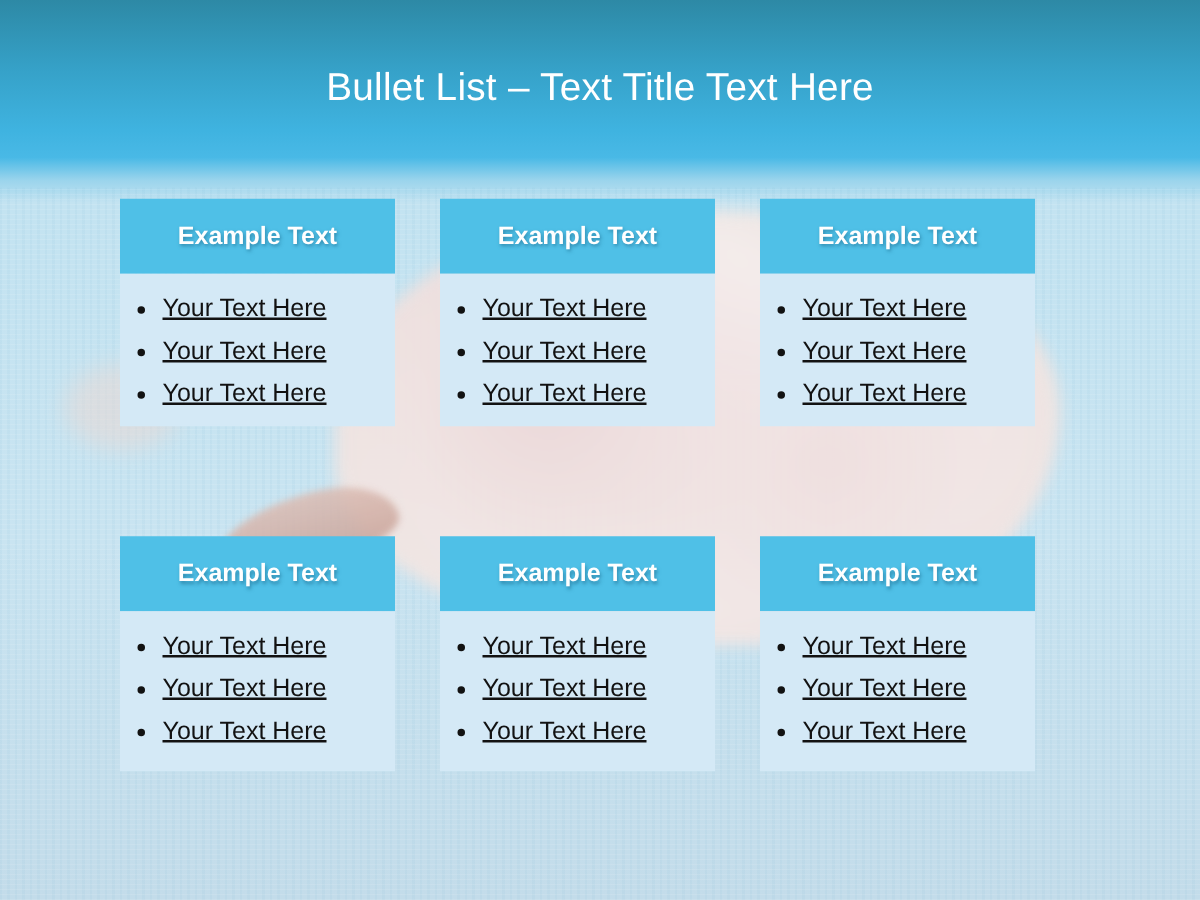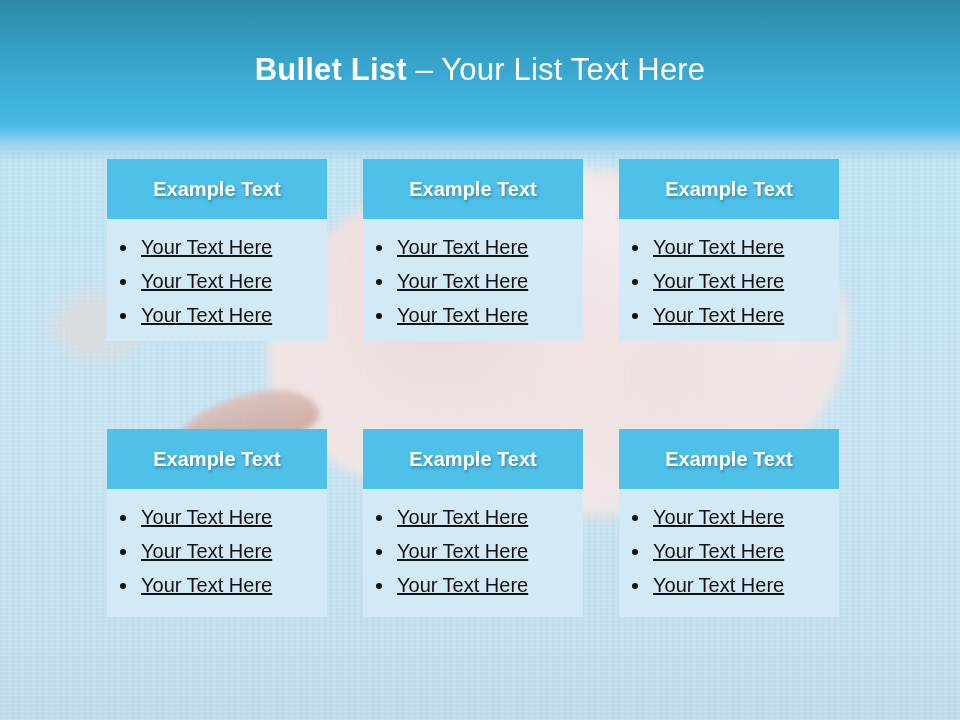--- a/index.html
+++ b/index.html
@@ -52,23 +52,23 @@
     filter:blur(9px);
     opacity:.55;
   }
   
   .title{
     position:absolute;left:0;top:52px;width:960px;margin:0;
     text-align:center;color:var(--title-text);
     font-size:31px;font-weight:400;letter-spacing:.2px;
     z-index:3;
   }
-  .t-bold{font-weight:700;}
+  .t-bold{font-weight:400;}
   
-  .grid{position:absolute;left:107px;top:0;width:732px;height:557px;z-index:2;}
+  .grid{position:absolute;left:96px;top:0;width:732px;height:557px;z-index:2;}
   .box{position:absolute;width:220px;}
   .c1{left:0;} .c2{left:256px;} .c3{left:512px;}
   .r1{top:159px;} .r2{top:429px;}
   .box-header{
     height:60px;display:flex;align-items:center;justify-content:center;
     background:var(--header-bg);
     color:#fff;font-weight:700;font-size:20px;
     text-shadow:1px 2px 3px rgba(23,94,130,.55);
   }
   .box-body{
@@ -85,21 +85,21 @@
 </head>
 <body>
 
 <div class="slide">
 
   <div class="bg-texture"></div>
   <div class="rock rock-faint"></div>
   <div class="rock rock-main"></div>
   <div class="rock rock-small"></div>
 
-  <h1 class="title"><span class="t-bold">Bullet List</span><span> </span><span class="t-sep">–</span><span> </span><span class="t-rest">Your List Text Here</span></h1>
+  <h1 class="title"><span class="t-bold">Bullet List</span><span> </span><span class="t-sep">–</span><span> </span><span class="t-rest">Text Title Text Here</span></h1>
 
   <div class="grid">
 
     <div class="box r1 c1">
       <div class="box-header">Example Text</div>
       <ul class="box-body">
         <li>Your Text Here</li>
         <li>Your Text Here</li>
         <li>Your Text Here</li>
       </ul>

